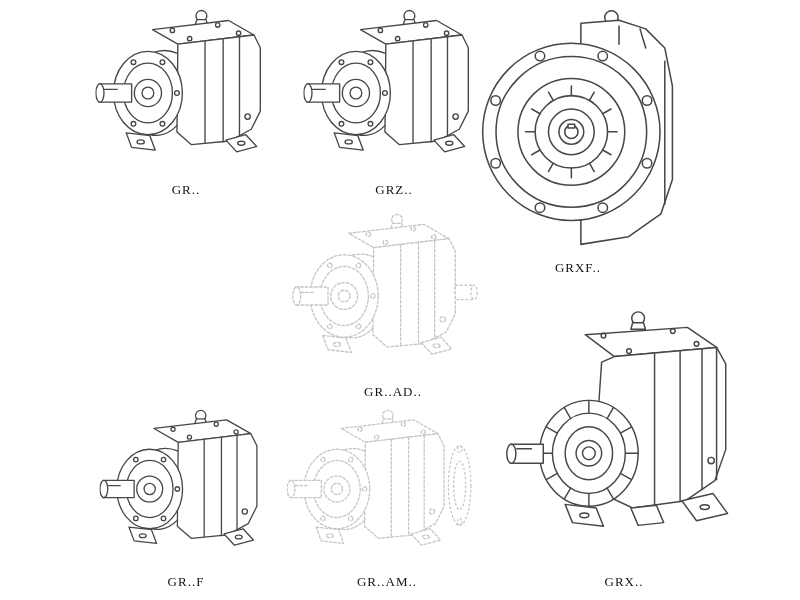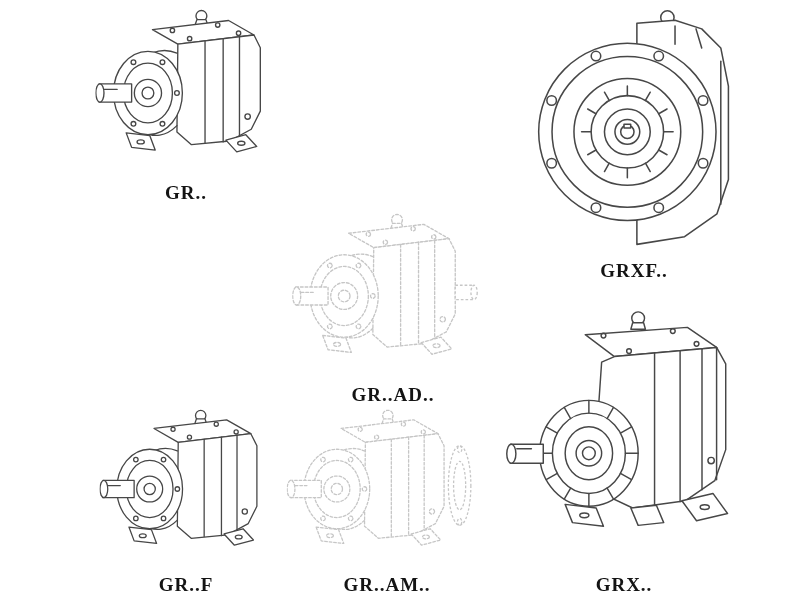--- a/index.html
+++ b/index.html
@@ -7,21 +7,21 @@
     width:800px;height:600px;overflow:hidden;
     background:var(--bg,#ffffff);
     font-family:"Liberation Serif", serif;
   }
   #stage{position:relative;width:800px;height:600px;background:var(--bg,#ffffff)}
   .cell{position:absolute;display:flex;flex-direction:column;align-items:center}
   .cell svg{display:block}
   svg.art{stroke:var(--line,#474747);fill:none}
   svg.art.phantom{stroke:var(--phantom,#c6c6c6);stroke-dasharray:3 2.2}
   .label{
-    font-weight:bold;font-size:19px;letter-spacing:1px;
+    font-weight:normal;font-size:13px;letter-spacing:1px;
     color:var(--label,#141414);text-align:center;margin-top:2px;white-space:nowrap;
   }
   .defs{position:absolute;width:0;height:0;overflow:hidden}
 </style>
 </head>
 <body>
 
 <svg class="defs" aria-hidden="true">
   <defs>
 
@@ -159,22 +159,28 @@
 
 <div id="stage">
 
   <div class="cell" style="left:88px;top:6px;width:196px">
     <svg class="art solid" viewBox="0 0 200 192" style="width:196px;height:174px">
         <use href="#sym-gearbox"></use>
       </svg>
     <div class="label">GR..</div>
   </div>
 
-
-  <div class="cell" style="left:528px;top:4px;width:212px">
+  <div class="cell" style="left:296px;top:6px;width:196px">
+    <svg class="art solid" viewBox="0 0 200 192" style="width:196px;height:174px">
+        <use href="#sym-gearbox"></use>
+      </svg>
+    <div class="label">GRZ..</div>
+  </div>
+
+  <div class="cell" style="left:472px;top:4px;width:212px">
     <svg class="art solid" viewBox="0 0 215 258" style="width:205px;height:250px">
         <use href="#sym-gearbox-front"></use>
       </svg>
     <div class="label" style="margin-top:6px">GRXF..</div>
   </div>
 
 
   <div class="cell" style="left:88px;top:406px;width:196px">
     <svg class="art solid" viewBox="0 0 200 192" style="width:196px;height:166px">
         <use href="#sym-gearbox"></use>

